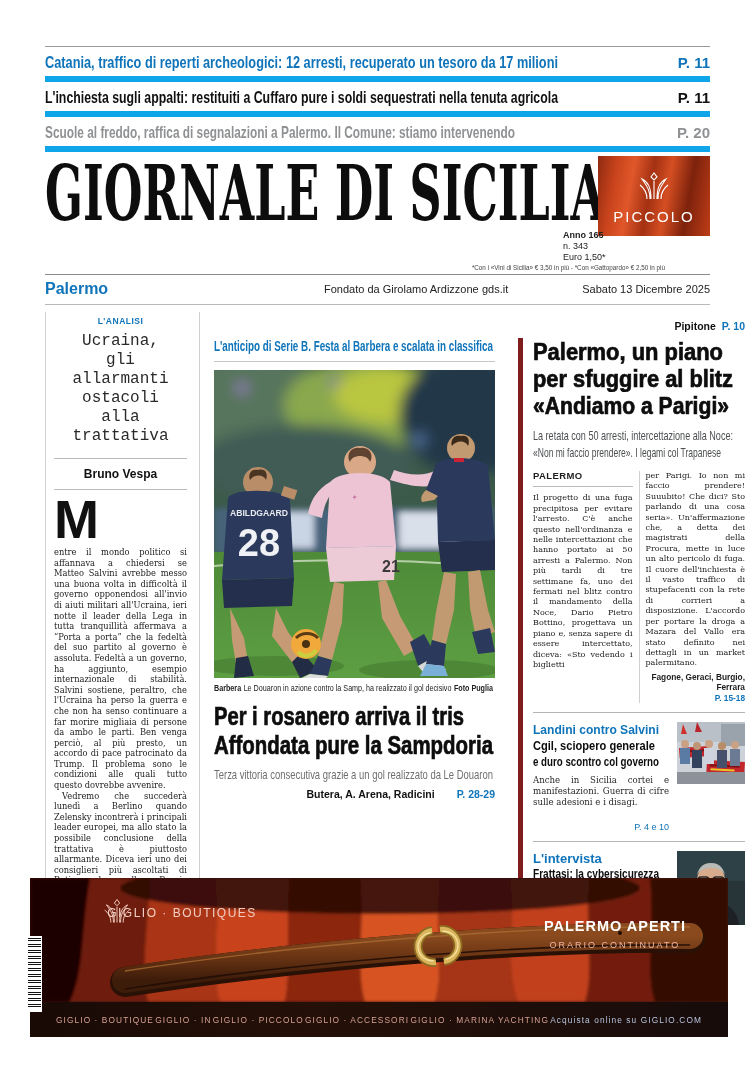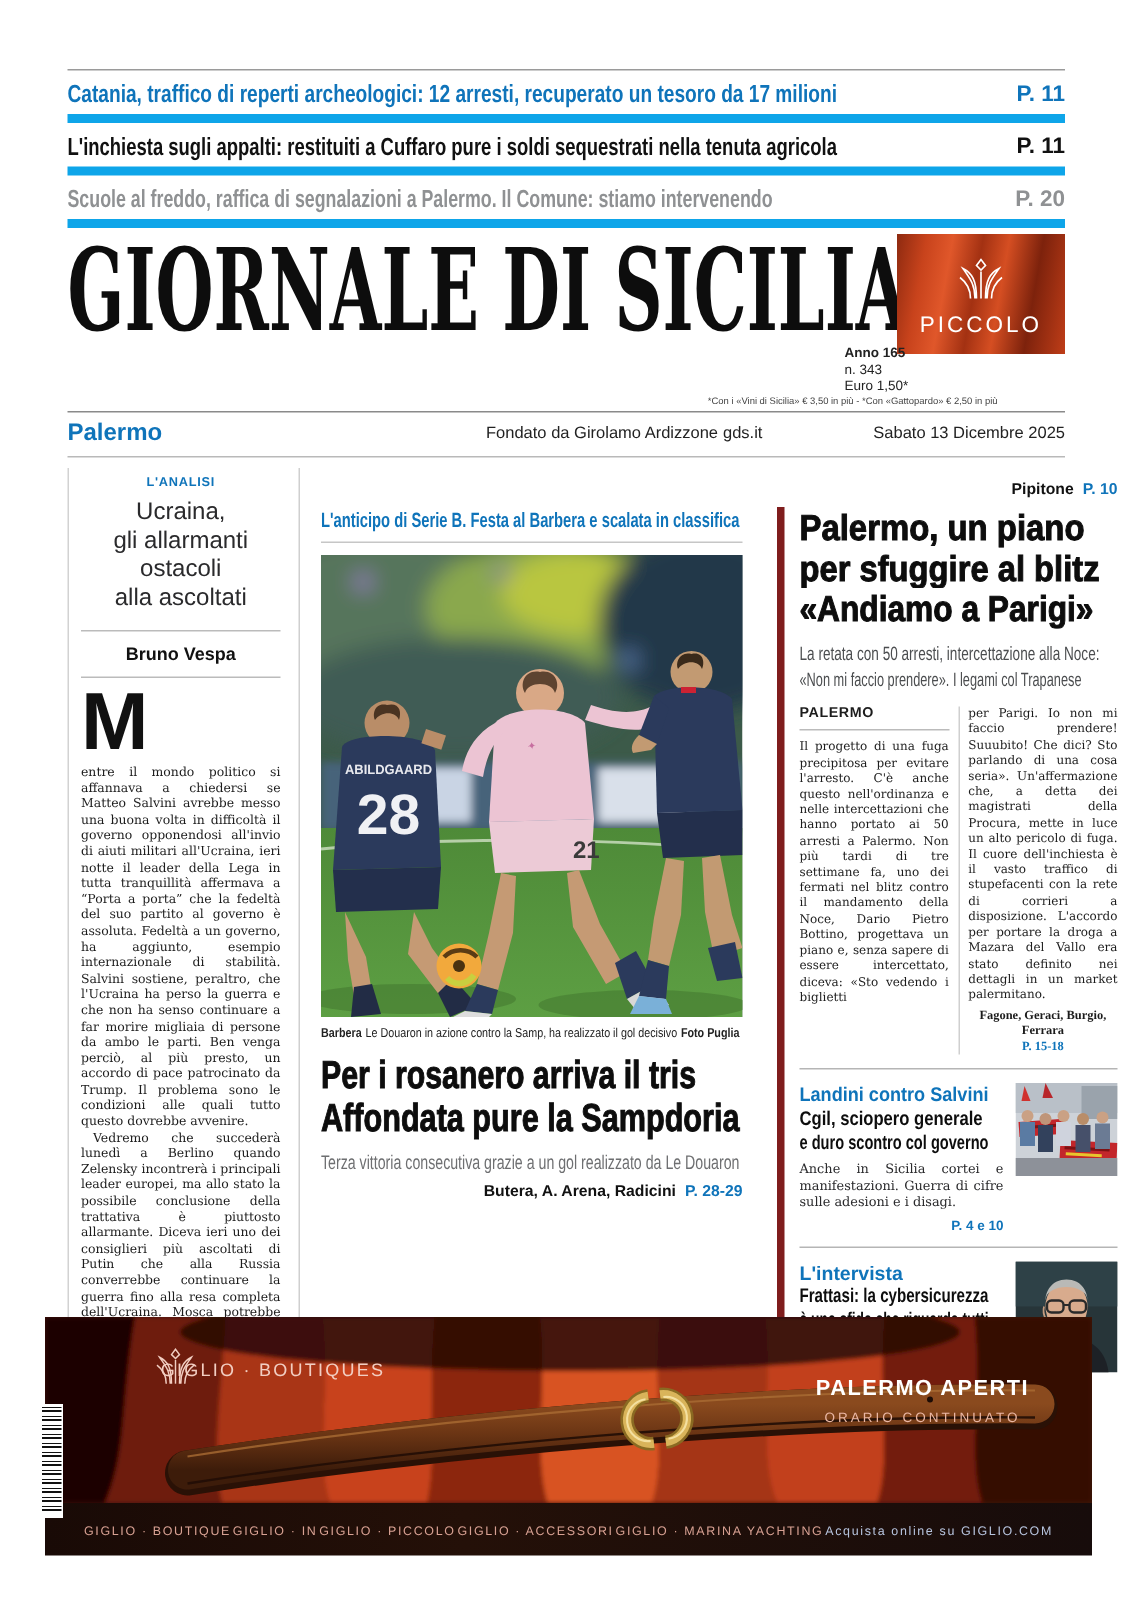--- a/index.html
+++ b/index.html
@@ -31,52 +31,52 @@
   .edbar{position:relative;margin:2px 45px 0 45px;height:29px;border-top:1px solid #8a8a8a;border-bottom:1px solid #b9b9b9;}
   .edbar .city{position:absolute;left:0;top:5px;font-size:16px;font-weight:bold;}
   .edbar .founded{position:absolute;left:233px;top:8px;font-size:11px;color:#222;padding-left:46px;}
   .edbar .site{position:absolute;left:437px;top:8px;font-size:11px;color:#222;}
   .edbar .date{position:absolute;right:0;top:8px;font-size:11px;color:#222;}
 
   
   .main{margin:7px 44px 0 45px;display:flex;height:588px;border-left:1px solid #d2d2d2;}
   .col-analysis{width:133px;min-width:133px;border-right:1px solid #cfcfcf;padding:2px 12px 0 8px;overflow:hidden;}
   .an-label{font-size:8.5px;font-weight:bold;letter-spacing:.5px;text-align:center;margin-top:2px;}
-  .an-title{font-size:16px;line-height:19px;text-align:center;color:#2a2a2c;margin-top:6px;}
+  .an-title{font-size:16px;line-height:19px;text-align:center;color:#2a2a2c;margin-top:6px;font-family:Liberation Mono, monospace;}
   .an-sep{border:0;border-top:1px solid #bbb;margin:12px 0 0 0;}
   .an-author{font-size:12px;font-weight:bold;text-align:center;padding:8px 0;}
   .dropcap{font-size:54px;font-weight:900;line-height:46px;letter-spacing:-2px;margin:6px 0 5px 0;}
   .an-body{font-family:"DejaVu Serif",serif;font-size:8.3px;line-height:10.6px;text-align:justify;color:#1c1c1c;}
   .an-body p{margin:0;}
   .an-body p + p{text-indent:8px;}
 
   .main-right{flex:1;padding-left:14px;display:flex;flex-direction:column;}
   .lead-byline{display:flex;justify-content:flex-end;gap:6px;font-size:10.5px;font-weight:bold;margin-top:2px;}
   .row2{display:flex;margin-top:6px;flex:1;}
   .col-center{flex:1;padding-right:23px;border-right:5px solid #7f1d1d;}
   .col-rightnews{width:212px;min-width:212px;padding-left:10px;}
 
   .kicker-rule{border:0;border-top:1px solid #c6c6c6;margin:6px 0 0 0;}
   .photo-main{margin-top:8px;display:block;}
   .caption{margin-top:4px;}
   .sport-headline{margin-top:9px;}
-  .sport-byline{display:flex;justify-content:flex-end;gap:6px;font-size:10.5px;font-weight:bold;margin-top:4px;}
+  .sport-byline{display:flex;justify-content:flex-end;gap:22px;font-size:10.5px;font-weight:bold;margin-top:4px;}
 
   .crime-body{display:flex;gap:0;margin-top:9px;}
   .crime-col{width:50%;font-family:"DejaVu Serif",serif;font-size:8px;line-height:10.4px;text-align:justify;color:#1c1c1c;}
   .crime-col.c1{padding-right:6px;border-right:1px solid #cfcfcf;}
   .crime-col.c2{padding-left:6px;}
   .dateline{font-family:"Liberation Sans",sans-serif;font-size:9.5px;font-weight:bold;letter-spacing:.4px;
     border-bottom:1px solid #bbb;padding-bottom:5px;margin-bottom:6px;}
-  .crime-byline{text-align:center;font-family:Liberation Serif, serif;font-size:8.3px;font-weight:bold;margin-top:3px;}
+  .crime-byline{text-align:right;font-family:Liberation Sans, sans-serif;font-size:8.3px;font-weight:bold;margin-top:3px;}
   .sec-rule{border:0;border-top:1px solid #b5b5b5;margin:9px 0;}
   .brief{display:flex;gap:8px;}
   .brief .txt{flex:1;}
   .brief-body{font-family:"DejaVu Serif",serif;font-size:8.6px;line-height:11px;color:#2a2a2c;margin-top:5px;text-align:justify;}
-  .brief-page{font-size:9px;font-weight:bold;text-align:right;margin-top:4px;}
+  .brief-page{font-size:9px;font-weight:normal;text-align:right;margin-top:14px;}
   .brief-byline{font-size:9px;text-align:right;margin-top:2px;}
   .brief-byline .nm{font-weight:bold;color:#111;}
 
   
   .bigad{position:absolute;left:30px;right:27px;top:878px;height:118px;}
   .bigad .visual{position:relative;width:100%;height:124px;overflow:hidden;background:#481106;}
   .bigad .visual svg{position:absolute;left:0;top:0;}
   .ad-left{position:absolute;left:72px;top:18px;width:160px;text-align:center;color:#f2cec2;}
   .ad-left .name{font-size:12px;letter-spacing:1.5px;margin-top:10px;white-space:nowrap;}
   .ad-right{position:absolute;right:42px;top:40px;text-align:center;}
@@ -149,21 +149,21 @@
 </div>
 
 <div class="main">
 
   <div class="col-analysis">
     <div class="an-label blue">L'ANALISI</div>
     <div class="an-title">
       <div>Ucraina,</div>
       <div>gli allarmanti</div>
       <div>ostacoli</div>
-      <div>alla ascoltati</div>
+      <div>alla trattativa</div>
     </div>
     <hr class="an-sep">
     <div class="an-author">Bruno Vespa</div>
     <hr class="an-sep" style="margin-top:0">
     <div class="dropcap">M</div>
     <div class="an-body">
       <p>entre il mondo politico si affannava a chiedersi se Matteo Salvini avrebbe messo una buona volta in difficoltà il governo opponendosi all'invio di aiuti militari all'Ucraina, ieri notte il leader della Lega in tutta tranquillità affermava a “Porta a porta” che la fedeltà del suo partito al governo è assoluta. Fedeltà a un governo, ha aggiunto, esempio internazionale di stabilità. Salvini sostiene, peraltro, che l'Ucraina ha perso la guerra e che non ha senso continuare a far morire migliaia di persone da ambo le parti. Ben venga perciò, al più presto, un accordo di pace patrocinato da Trump. Il problema sono le condizioni alle quali tutto questo dovrebbe avvenire.</p>
       <p>Vedremo che succederà lunedì a Berlino quando Zelensky incontrerà i principali leader europei, ma allo stato la possibile conclusione della trattativa è piuttosto allarmante. Diceva ieri uno dei consiglieri più ascoltati di Putin che alla Russia converrebbe continuare la guerra fino alla resa completa dell'Ucraina. Mosca potrebbe temere di essere isolata dopo la conclusione del conflitto.</p>
     </div>
 

